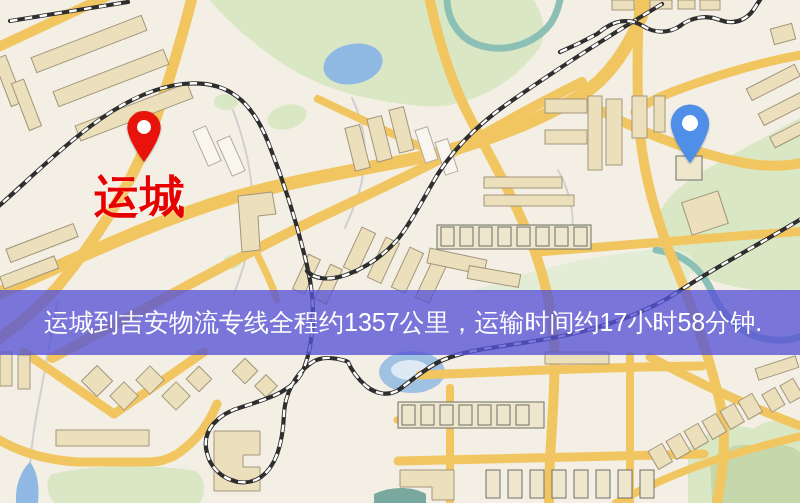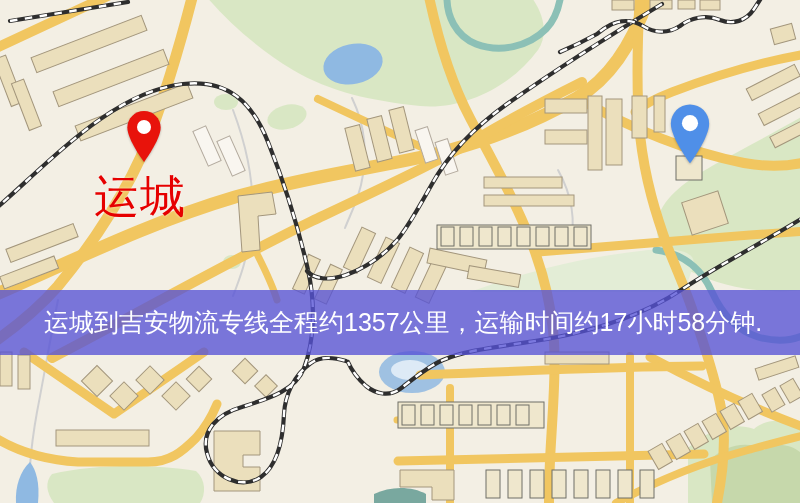--- a/index.html
+++ b/index.html
@@ -21,21 +21,21 @@
   .river{stroke:#8cc0b6;fill:none;stroke-linecap:round;}
   .stream{stroke:#d0d0d0;fill:none;stroke-width:2;stroke-linecap:round;}
   .rw-base{stroke:var(--mc-railway,#2e2e2e);fill:none;stroke-width:4.2;stroke-linecap:round;}
   .rw-dash{stroke:#ffffff;fill:none;stroke-width:2.4;stroke-dasharray:7.5 7.5;stroke-linecap:butt;}
   .pin{position:absolute;}
   .pin svg{display:block;filter:drop-shadow(0 1px 1px rgba(0,0,0,.25));}
   .pin-origin{left:124px;top:103px;width:40px;height:67px;}
   .pin-origin path{fill:var(--origin-pin,#e8130b);}
   .pin-dest{left:667px;top:102px;width:46px;height:64px;}
   .pin-dest path{fill:var(--dest-pin,#4f8fe8);}
-  .city-label{position:absolute;font-weight:normal;font-size:45px;line-height:1.05;
+  .city-label{position:absolute;font-weight:bold;font-size:45px;line-height:1.05;
     white-space:nowrap;text-shadow:0 0 3px rgba(255,255,255,.55);}
   .label-origin{left:94px;top:173px;color:var(--origin-label,#e60000);letter-spacing:1px;}
   .label-dest{left:645px;top:175px;color:var(--dest-label,#2020dd);letter-spacing:3px;}
   .banner{position:absolute;left:0;top:290px;width:800px;height:65px;}
   .banner .banner-bg{position:absolute;left:0;top:0;right:0;bottom:0;
     background:var(--banner-bg,#5652d6);opacity:.78;}
   .banner .banner-text{position:relative;display:block;padding-left:44px;
     line-height:65px;font-size:25px;color:var(--banner-fg,#ffffff);white-space:nowrap;}
 </style>
 </head>

